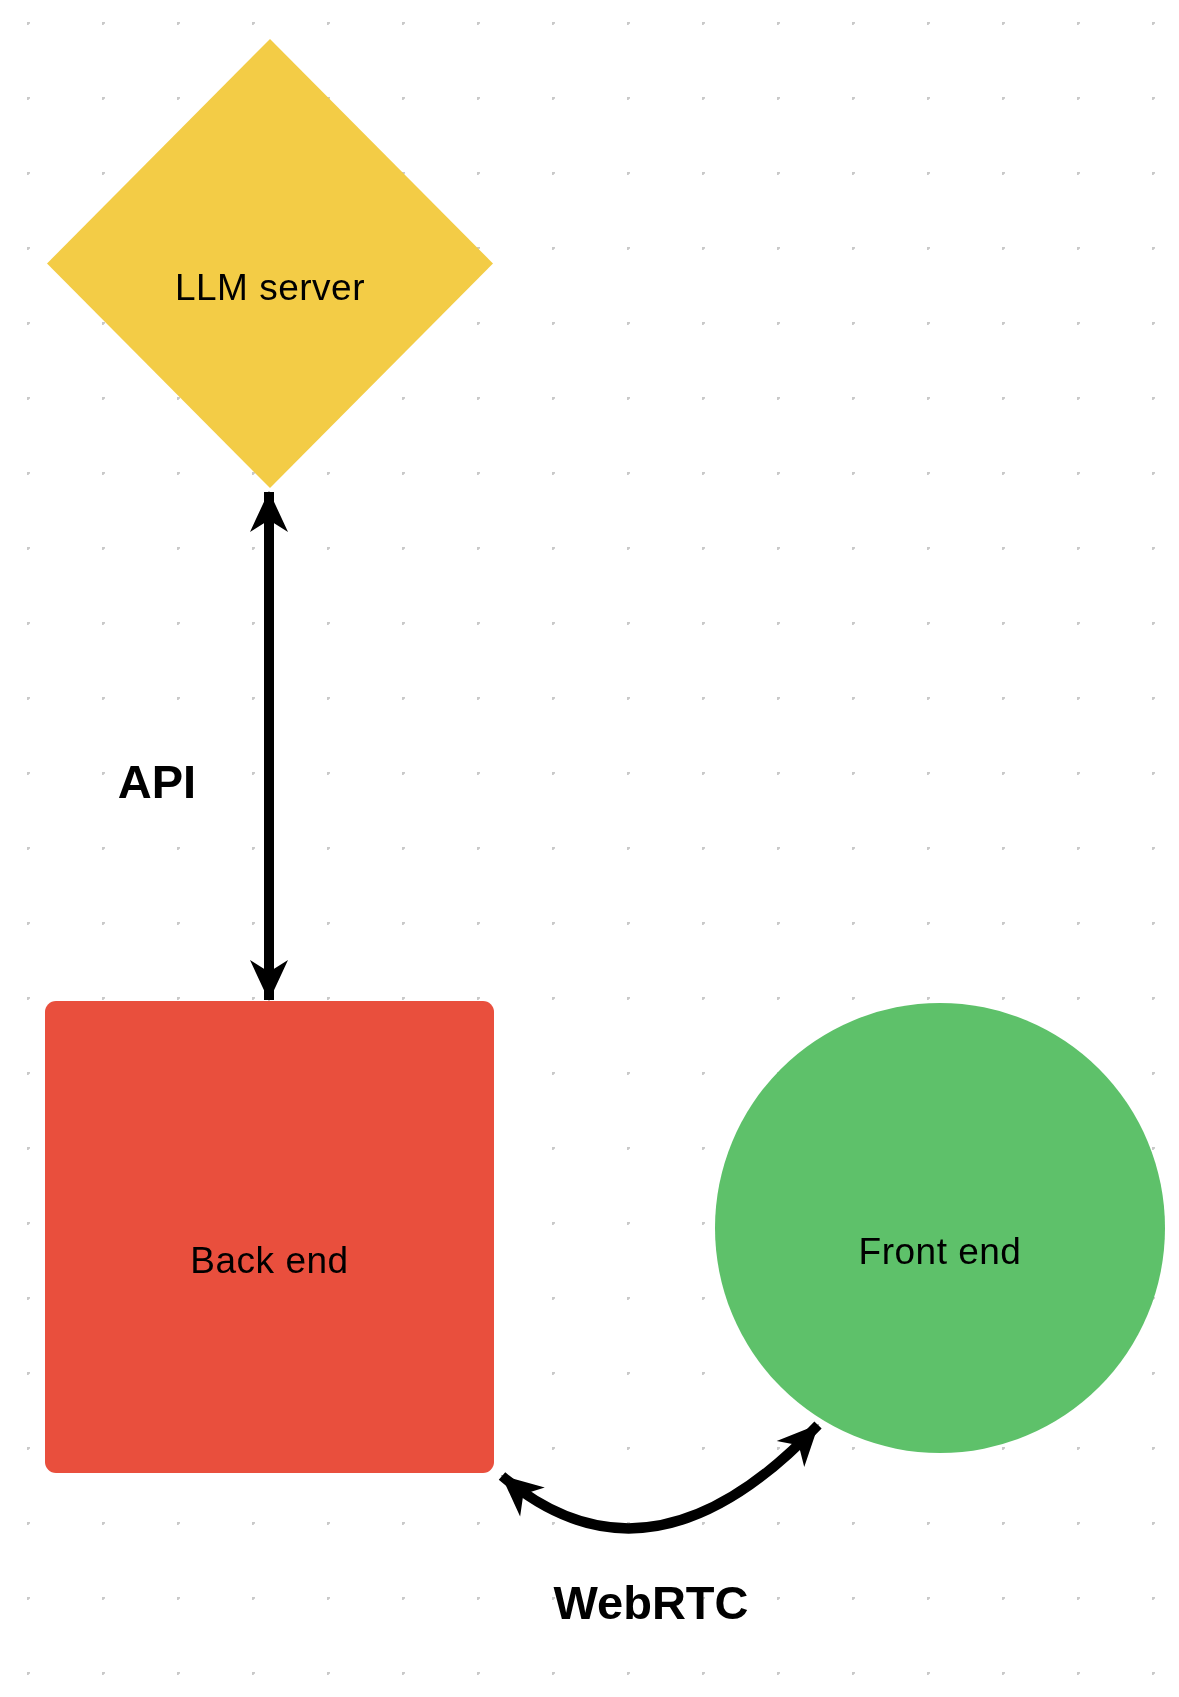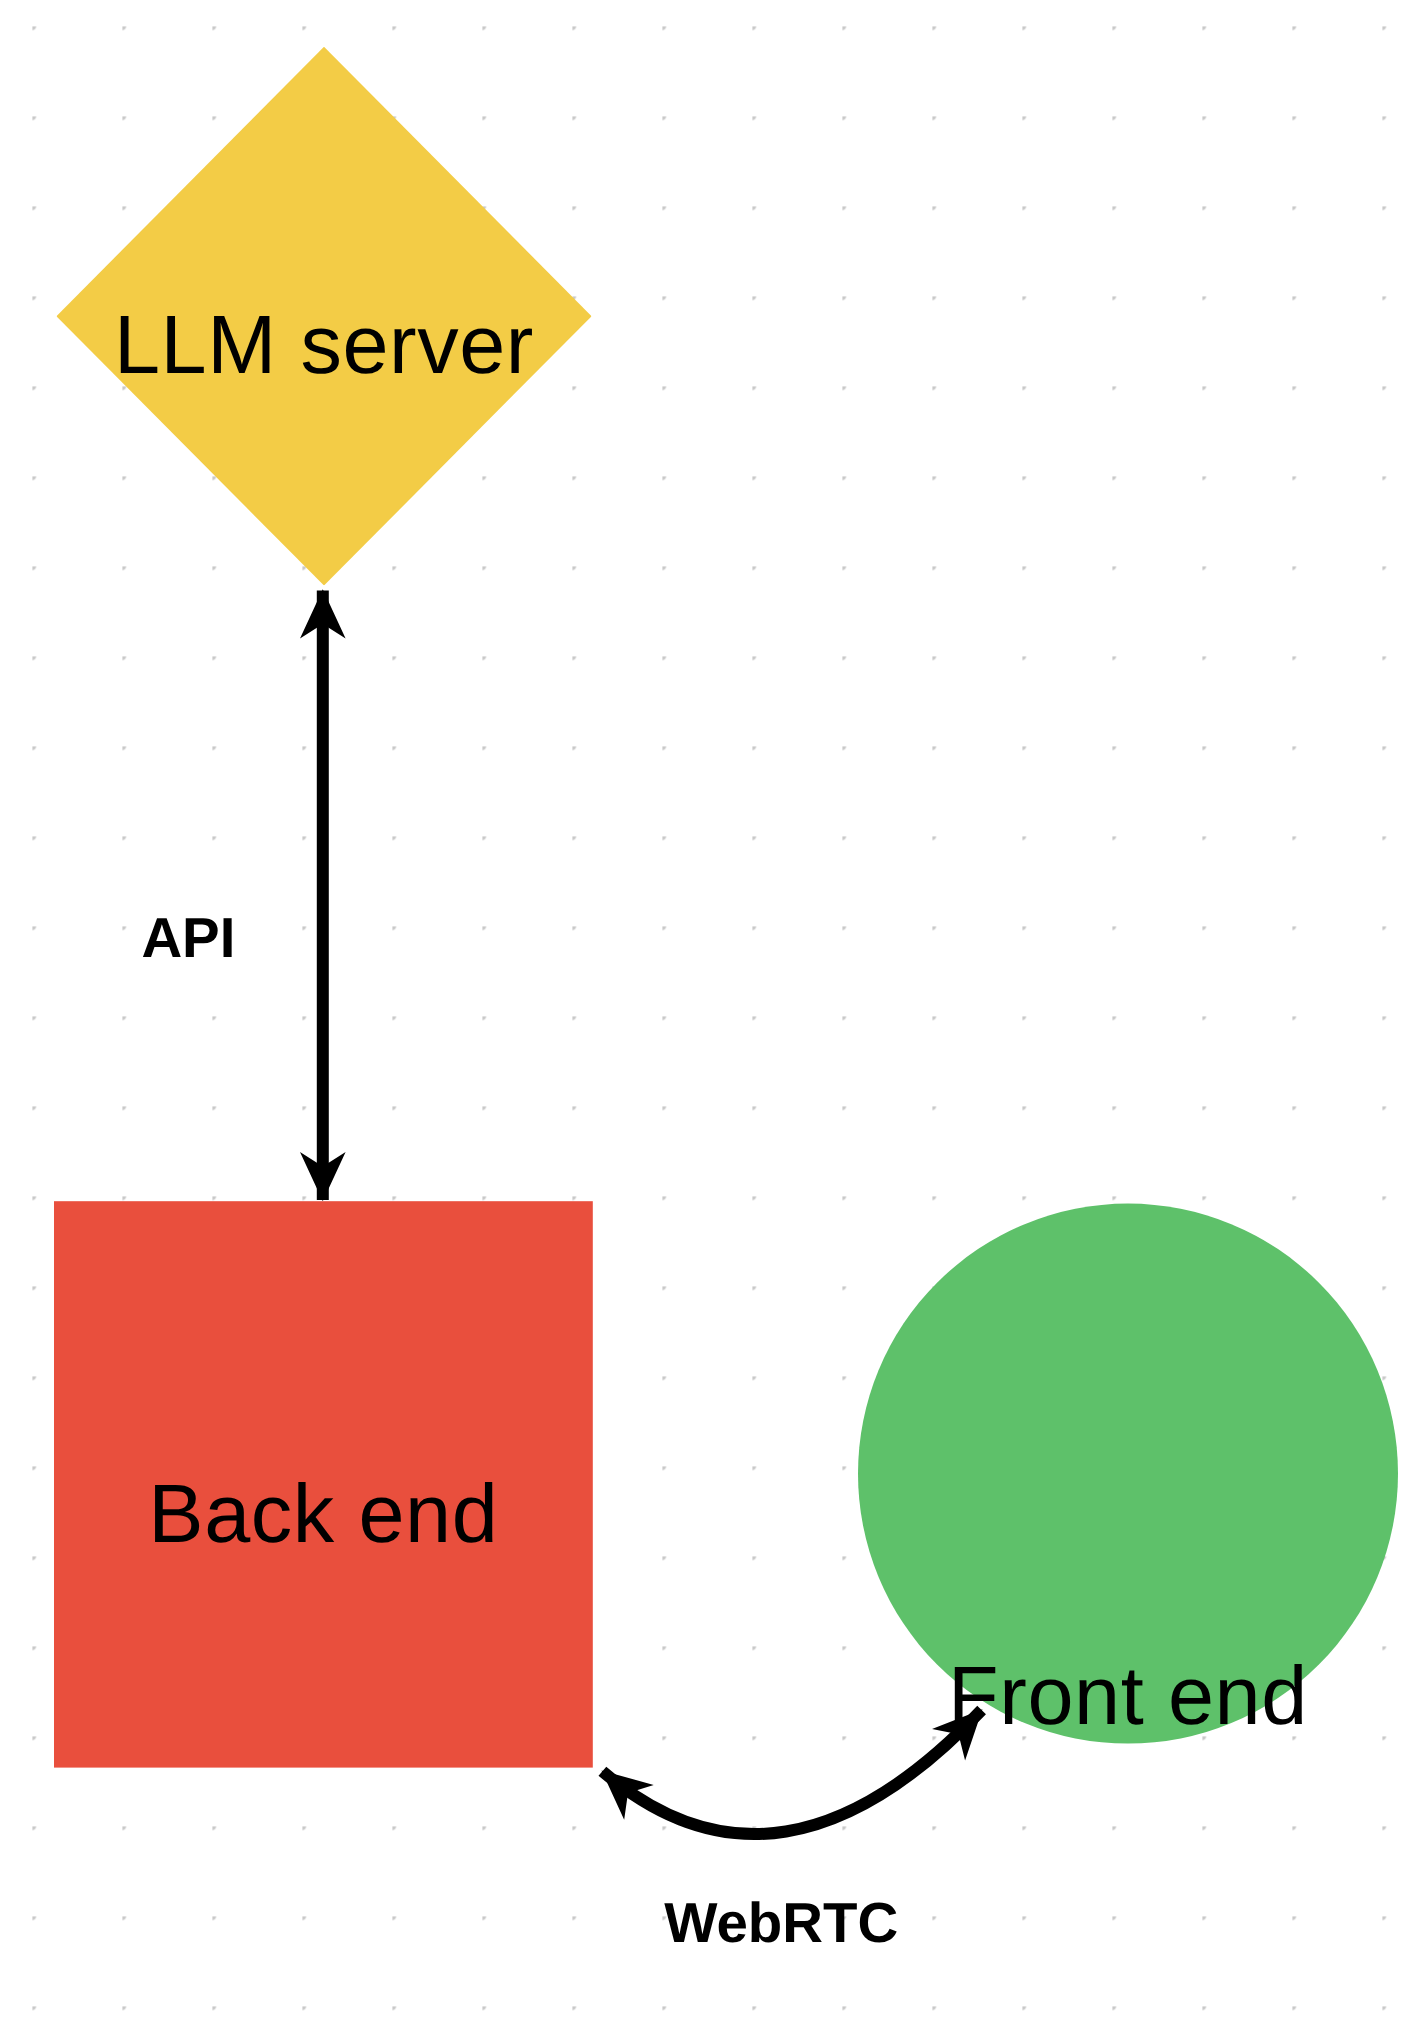--- a/index.html
+++ b/index.html
@@ -17,21 +17,21 @@
     background-size: 75px 75px;
     background-position: 27px 22px;
   }
   .node {
     position: absolute;
     display: flex;
     align-items: center;
     justify-content: center;
   }
   .node .label {
-    font-size: 69px;
+    font-size: 37px;
     font-weight: 400;
     color: #000000;
     letter-spacing: 0.5px;
     white-space: nowrap;
     margin-top: 48px;
   }
   .diamond {
     left: 47px; top: 39px;
     width: 446px; height: 449px;
     clip-path: polygon(50% 0%, 100% 50%, 50% 100%, 0% 50%);
@@ -63,25 +63,25 @@
 </style>
 </head>
 <body>
 
 <div class="canvas">
 
   <div class="node diamond" style="background: rgb(243, 204, 70);">
     <span class="label">LLM server</span>
   </div>
 
-  <div class="node square" style="background: rgb(233, 79, 61);">
+  <div class="node square" style="background: rgb(233, 79, 61); border-radius: 11px;">
     <span class="label">Back end</span>
   </div>
 
-  <div class="node circle" style="background: rgb(94, 193, 106); align-items: flex-end;">
+  <div class="node circle" style="background: rgb(94, 193, 106);">
     <span class="label">Front end</span>
   </div>
 
   <svg class="arrows" viewBox="0 0 1179 1697" xmlns="http://www.w3.org/2000/svg">
     <defs>
       <marker id="barb" viewBox="0 0 44 40" markerWidth="44" markerHeight="40" markerUnits="userSpaceOnUse" refX="43" refY="20" orient="auto-start-reverse">
         <polygon points="44,20 3,1 15,20 3,39" style="fill: rgb(0, 0, 0);"></polygon>
       </marker>
     </defs>
 

